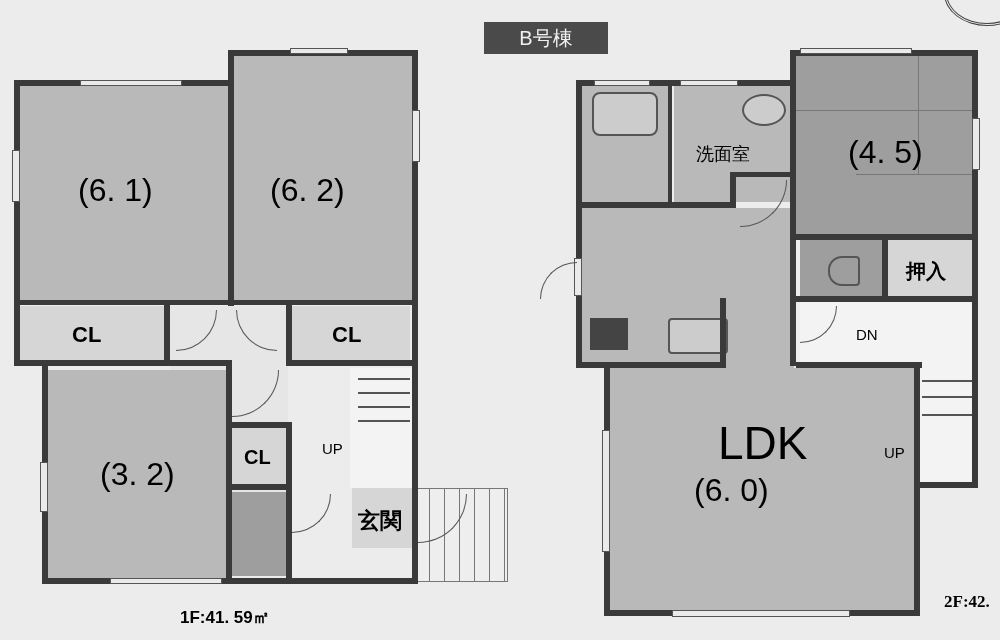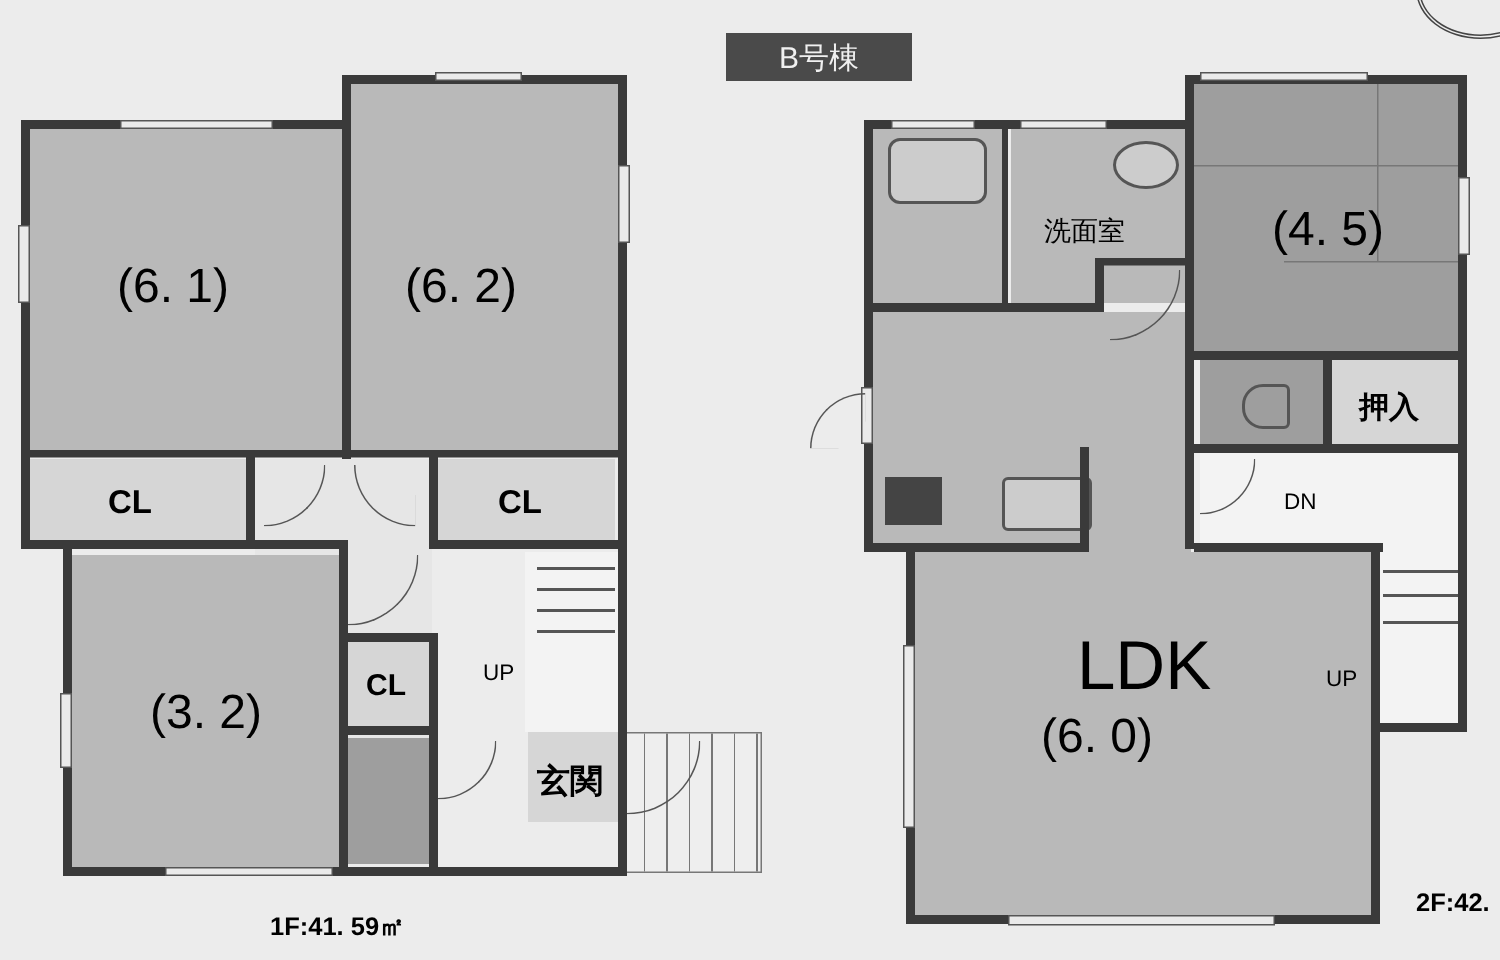--- a/index.html
+++ b/index.html
@@ -159,14 +159,14 @@
   <div class="door-arc" style="left:800px;top:306px;width:36px;height:36px;transform:scaleY(-1);"></div>
   <div class="door-arc" style="left:540px;top:262px;width:36px;height:36px;transform:scaleX(-1);"></div>
 
   <div class="label lbl-mid" style="left:696px;top:142px;font-size:18px;font-weight:normal;">洗面室</div>
   <div class="label lbl-big" style="left:848px;top:134px;font-size:32px;">(4. 5)</div>
   <div class="label lbl-mid" style="left:906px;top:258px;font-size:20px;">押入</div>
   <div class="label" style="left:706px;top:416px;font-size:46px;margin-left:12px;">LDK</div>
   <div class="label lbl-big" style="left:694px;top:472px;">(6. 0)</div>
   <div class="label lbl-sm" style="left:856px;top:326px;">DN</div>
   <div class="label lbl-sm" style="left:884px;top:444px;">UP</div>
-  <div class="label" style="left:944px;top:592px;font-size:17px;font-weight:bold;">2F:42.</div>
+  <div class="label" style="left:944px;top:592px;font-size:17px;font-weight:bold;font-family:Liberation Serif, serif;">2F:42.</div>
 </div>
 
 </body></html>

